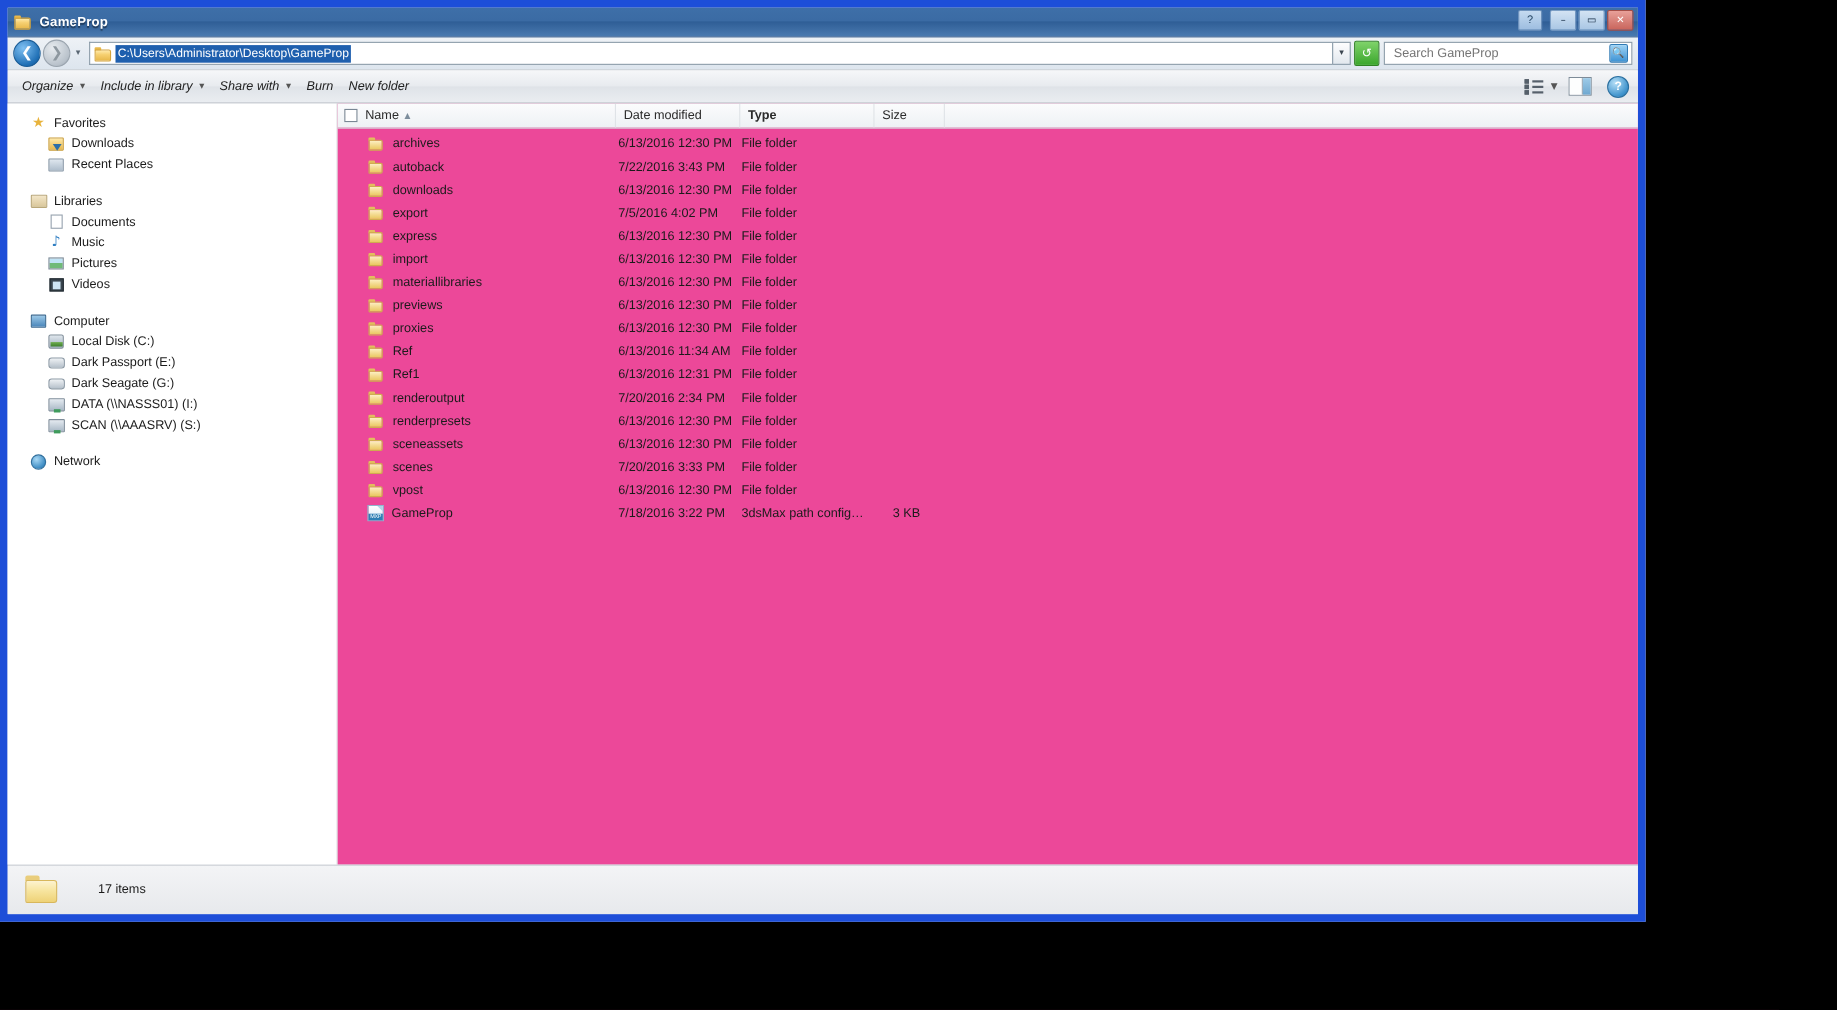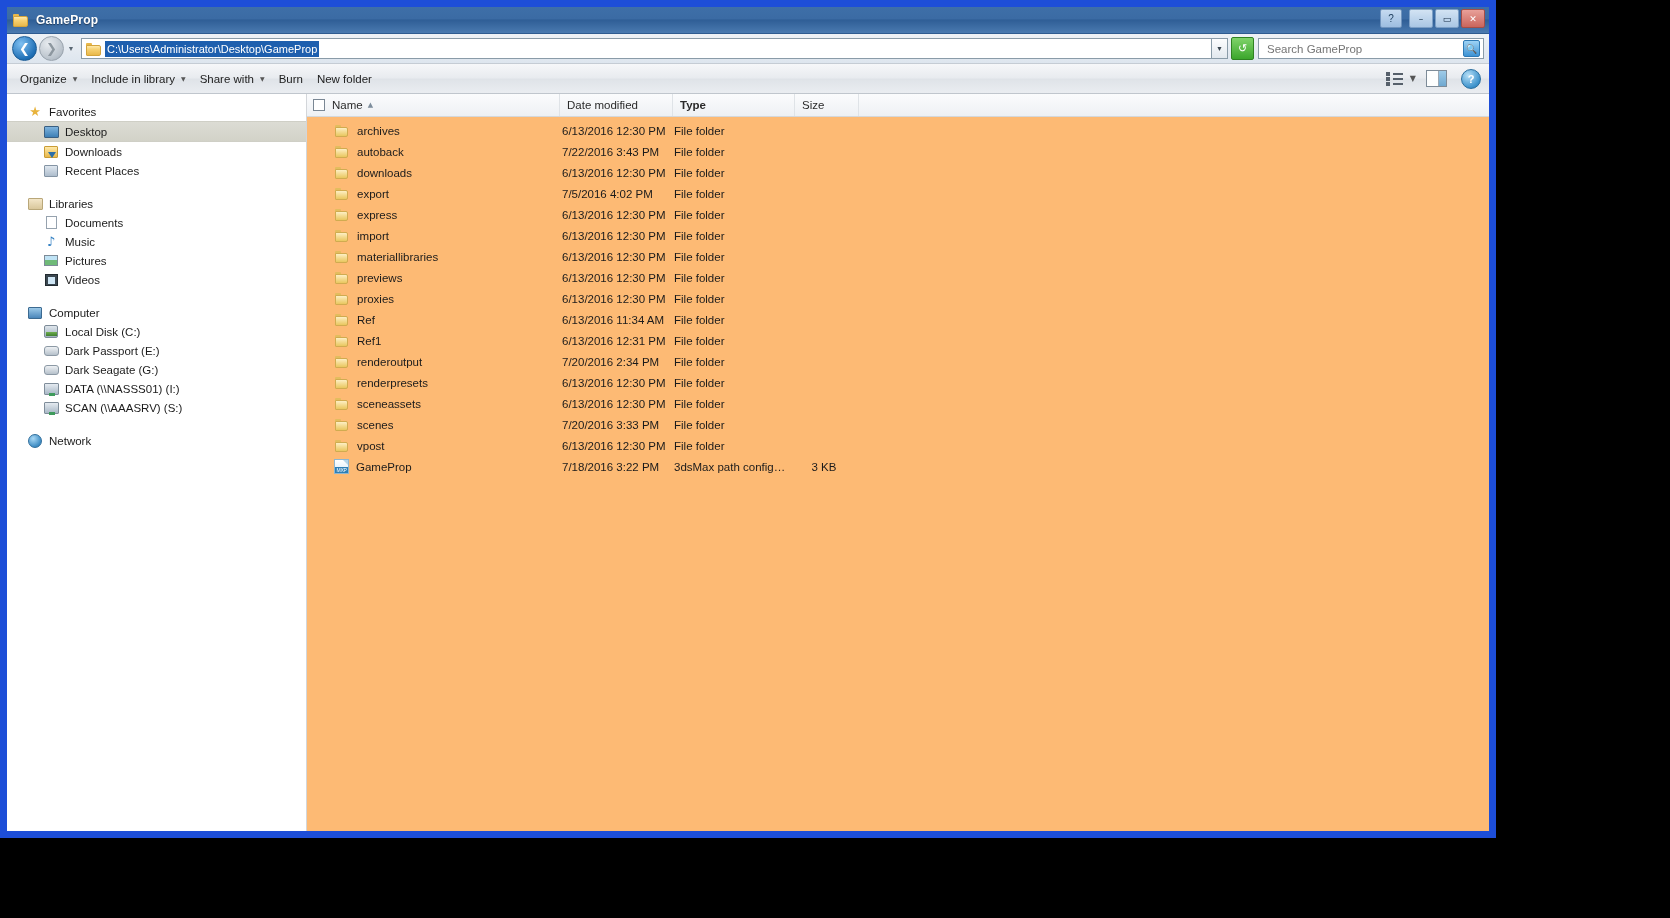--- a/index.html
+++ b/index.html
@@ -224,20 +224,21 @@
   }
   .cmd-item {
     display: flex;
     align-items: center;
     font-size: 11.5px;
     color: #222;
     padding: 3px 7px;
     height: 21px;
     box-sizing: border-box;
     white-space: nowrap;
+    font-style: italic;
   }
   .cmd-arrow {
     font-size: 6px;
     margin-left: 6px;
     color: #555;
     font-family: "DejaVu Sans", sans-serif;
   }
   .cmd-right {
     position: absolute;
     right: 8px;
@@ -434,21 +435,21 @@
     background: radial-gradient(circle at 35% 30%, #a8d8f5, #3f8dc4 70%, #2b6d9e);
     border: 1px solid #2f6e9c;
     box-sizing: border-box;
   }
 
   
   .listpane {
     flex: 1;
     display: flex;
     flex-direction: column;
-    background: #fdba74;
+    background: #ec4899;
     min-width: 0;
   }
   .col-head {
     height: 22px;
     background: linear-gradient(to bottom, #fbfcfd, #eef1f4);
     border-bottom: 1px solid #d4d8dc;
     display: flex;
     align-items: stretch;
     flex: none;
   }
@@ -669,26 +670,20 @@
 
   <div class="bodywrap">
 
     <div class="navpane">
 
       <div class="nav-group">
         <div class="nav-row header">
           <span class="nav-ico ic-star">★</span>
           <span>Favorites</span>
         </div>
-        <div class="nav-row child selected">
-          <span class="nav-ico">
-              <span class="ic-monitor"></span>
-            </span>
-          <span>Desktop</span>
-        </div>
         <div class="nav-row child">
           <span class="nav-ico">
               <span class="ic-dl"></span>
             </span>
           <span>Downloads</span>
         </div>
         <div class="nav-row child">
           <span class="nav-ico">
               <span class="ic-recent"></span>
             </span>
@@ -949,14 +944,18 @@
               <span>GameProp</span>
             </div>
             <div class="cell c-date">7/18/2016 3:22 PM</div>
             <div class="cell c-type">3dsMax path config…</div>
             <div class="cell c-size">3 KB</div>
           </div>
         </div>
     </div>
   </div>
 
+  <div class="statusbar">
+    <span class="sb-folder"></span>
+    <span class="sb-text">17 items</span>
+  </div>
 
 </div>
 
 </body></html>

